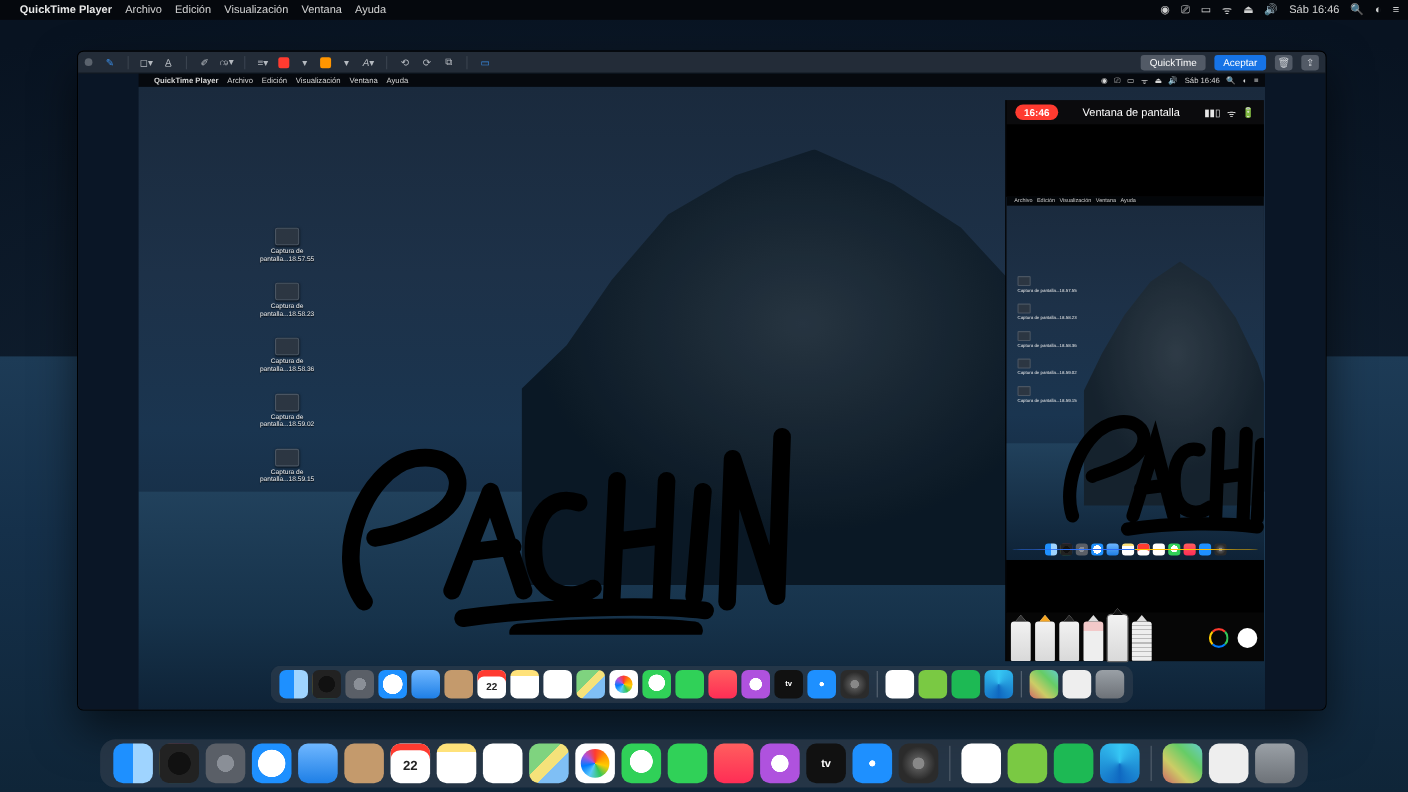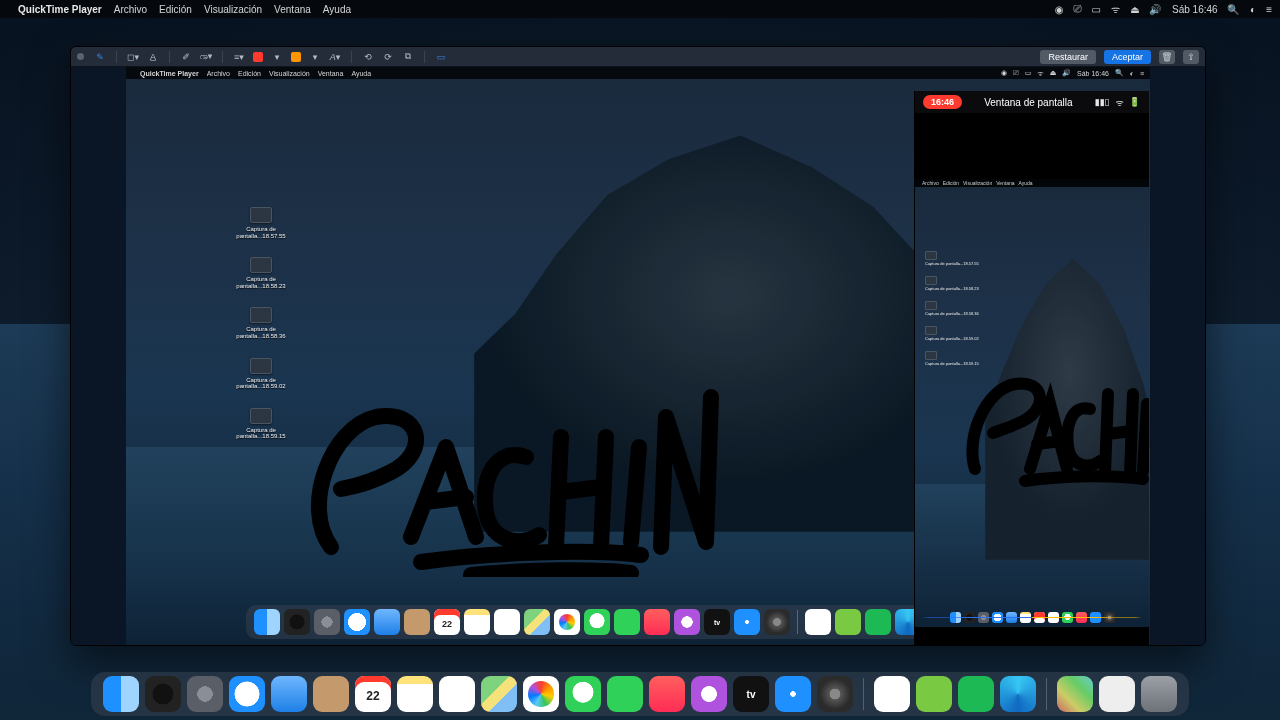--- a/index.html
+++ b/index.html
@@ -42,21 +42,21 @@
   
   .icons-col{position:absolute;left:150px;top:140px;width:80px;display:flex;flex-direction:column;gap:18px;align-items:center;z-index:5;}
   .dicon{display:flex;flex-direction:column;align-items:center;gap:3px;}
   .dicon .thumb{width:22px;height:16px;background:#2c3642;border:1px solid #4a5562;border-radius:2px;box-shadow:0 1px 2px rgba(0,0,0,.5);}
   .dicon .lbl{font-size:6px;color:#f1f1f1;text-align:center;line-height:1.1;text-shadow:0 1px 1px #000;white-space:pre-line;}
   
   .handwriting{position:absolute;left:200px;top:230px;width:480px;height:280px;z-index:6;pointer-events:none;}
   .handwriting svg{width:100%;height:100%;}
   .handwriting path{stroke:#000;stroke-width:16;fill:none;stroke-linecap:round;stroke-linejoin:round;}
   
-  .ipad{position:absolute;right:56px;top:24px;width:235px;height:628px;background:#0b0b0d;z-index:8;display:flex;flex-direction:column;border-left:1px solid #000;margin-left:10px;}
+  .ipad{position:absolute;right:56px;top:24px;width:235px;height:510px;background:#0b0b0d;z-index:8;display:flex;flex-direction:column;border-left:1px solid #000;margin-left:10px;}
   .ipad-status{height:22px;display:flex;align-items:center;padding:0 8px;font-size:9px;color:#fff;gap:6px;}
   .ipad-status .time{background:#ff3b30;border-radius:10px;padding:2px 8px;font-weight:600;font-size:9px;}
   .ipad-status .title{flex:1;text-align:center;font-size:10px;}
   .ipad-status .si{font-size:9px;opacity:.9;}
   .ipad-black{height:66px;background:#000;}
   .ipad-shot{flex:1;position:relative;background:linear-gradient(#1a2a3d 0%, #1d3148 30%, #1a3550 60%, #0f2235 100%);overflow:hidden;}
   .ipad-shot .mini-menu{position:absolute;top:0;left:0;right:0;height:8px;background:rgba(0,0,0,.85);font-size:5px;color:#ccc;display:flex;gap:4px;padding:0 3px;align-items:center;}
   .ipad-shot .mini-mountain{position:absolute;left:30%;top:15%;width:72%;height:70%;background:radial-gradient(60% 60% at 50% 40%, #3a4a58 0%, #2a3a48 40%, #1a2a38 80%);clip-path:polygon(0% 100%,0% 55%,10% 40%,22% 25%,36% 12%,52% 4%,68% 12%,82% 26%,94% 44%,100% 58%,100% 100%);filter:brightness(.8);}
   .ipad-shot .mini-sea{position:absolute;left:0;right:0;bottom:0;height:32%;background:linear-gradient(#21415c,#0e2236);}
   .ipad-shot .mini-icons{position:absolute;left:10px;top:72px;display:flex;flex-direction:column;gap:10px;}
@@ -162,21 +162,21 @@
     <span class="swatch" style="background:#ff9500"></span>
       <span class="tool">▾</span>
     <span class="tool"><i>A</i>▾</span>
     <span class="sep"></span>
     <span class="tool">⟲</span>
     <span class="tool">⟳</span>
     <span class="tool">⧉</span>
     <span class="sep"></span>
     <span class="tool" style="color:#3d9bff">▭</span>
     <span class="spacer"></span>
-    <span class="btn">Restaurar</span>
+    <span class="btn">QuickTime</span>
     <span class="btn primary">Aceptar</span>
     <span class="square-btn">🗑</span>
     <span class="square-btn">⇪</span>
   </div>
 
   <div class="inner-shot">
 
     <div class="inner-menu">
       <span></span>
       <span style="font-weight:600">QuickTime Player</span>

